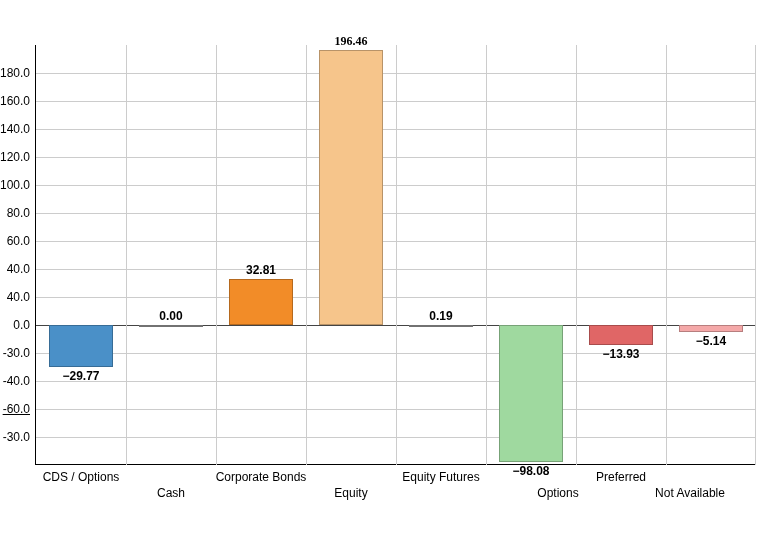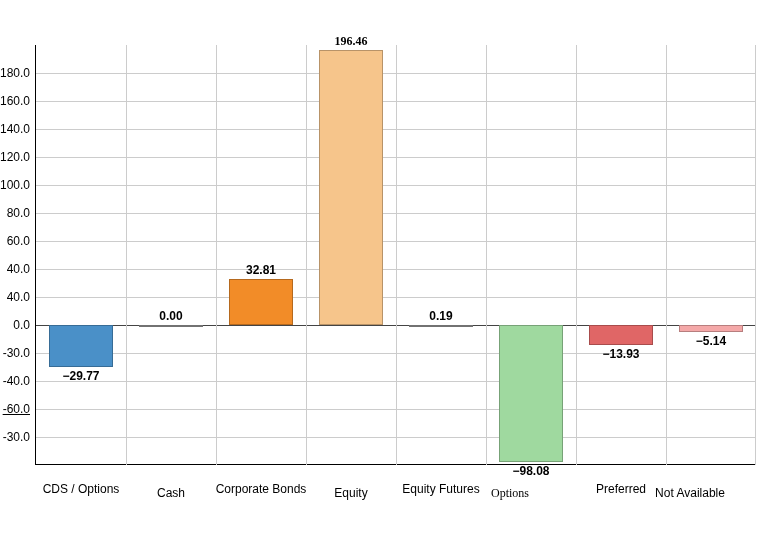--- a/index.html
+++ b/index.html
@@ -55,21 +55,21 @@
     position: absolute;
     right: 100%;
     margin-right: 6px;
     transform: translateY(-50%);
     white-space: nowrap;
     font-size: 12px;
   }
   .x-tick-label {
     position: absolute;
     top: 100%;
-    margin-top: 18px;
+    margin-top: 6px;
     transform: translateX(-50%);
     white-space: nowrap;
     font-size: 12px;
     text-align: center;
   }
   .x-tick-label.low {
     margin-top: 22px;
   }
   .bar {
     position: absolute;
@@ -134,21 +134,21 @@
       <div class="bar-label" style="left: 225px; top: 218.066px;">32.81</div>
       <div class="x-tick-label" style="left: 225px;">Corporate Bonds</div>
       <div class="bar" style="left: 282.6px; top: 4.956px; width: 64.8px; height: 275.044px; background: rgb(246, 197, 139); border: 1px solid rgba(0, 0, 0, 0.25);"></div>
       <div class="bar-label" style="left: 315px; top: -11.044px; font-family: Liberation Serif, serif;">196.46</div>
       <div class="x-tick-label low" style="left: 315px;">Equity</div>
       <div class="bar" style="left: 372.6px; top: 279.734px; width: 64.8px; height: 0.266px; background: rgb(153, 153, 153); border: 1px solid rgba(0, 0, 0, 0.25);"></div>
       <div class="bar-label" style="left: 405px; top: 263.734px;">0.19</div>
       <div class="x-tick-label" style="left: 405px;">Equity Futures</div>
       <div class="bar" style="left: 462.6px; top: 280px; width: 64.8px; height: 137.312px; background: rgb(159, 217, 159); border: 1px solid rgba(0, 0, 0, 0.25);"></div>
       <div class="bar-label" style="left: 495px; top: 419.312px;">−98.08</div>
-      <div class="x-tick-label low" style="left: 474px; font-family: Liberation Serif, serif;">Options</div>
+      <div class="x-tick-label low" style="left: 522px;">Options</div>
       <div class="bar" style="left: 552.6px; top: 280px; width: 64.8px; height: 19.502px; background: rgb(224, 102, 102); border: 1px solid rgba(0, 0, 0, 0.25);"></div>
       <div class="bar-label" style="left: 585px; top: 301.502px;">−13.93</div>
       <div class="x-tick-label" style="left: 585px;">Preferred</div>
       <div class="bar" style="left: 642.6px; top: 280px; width: 64.8px; height: 7.196px; background: rgb(244, 168, 168); border: 1px solid rgba(0, 0, 0, 0.25);"></div>
       <div class="bar-label" style="left: 675px; top: 289.196px;">−5.14</div>
       <div class="x-tick-label low" style="left: 654px;">Not Available</div>
     </div>
 </div>
 
 </body></html>

